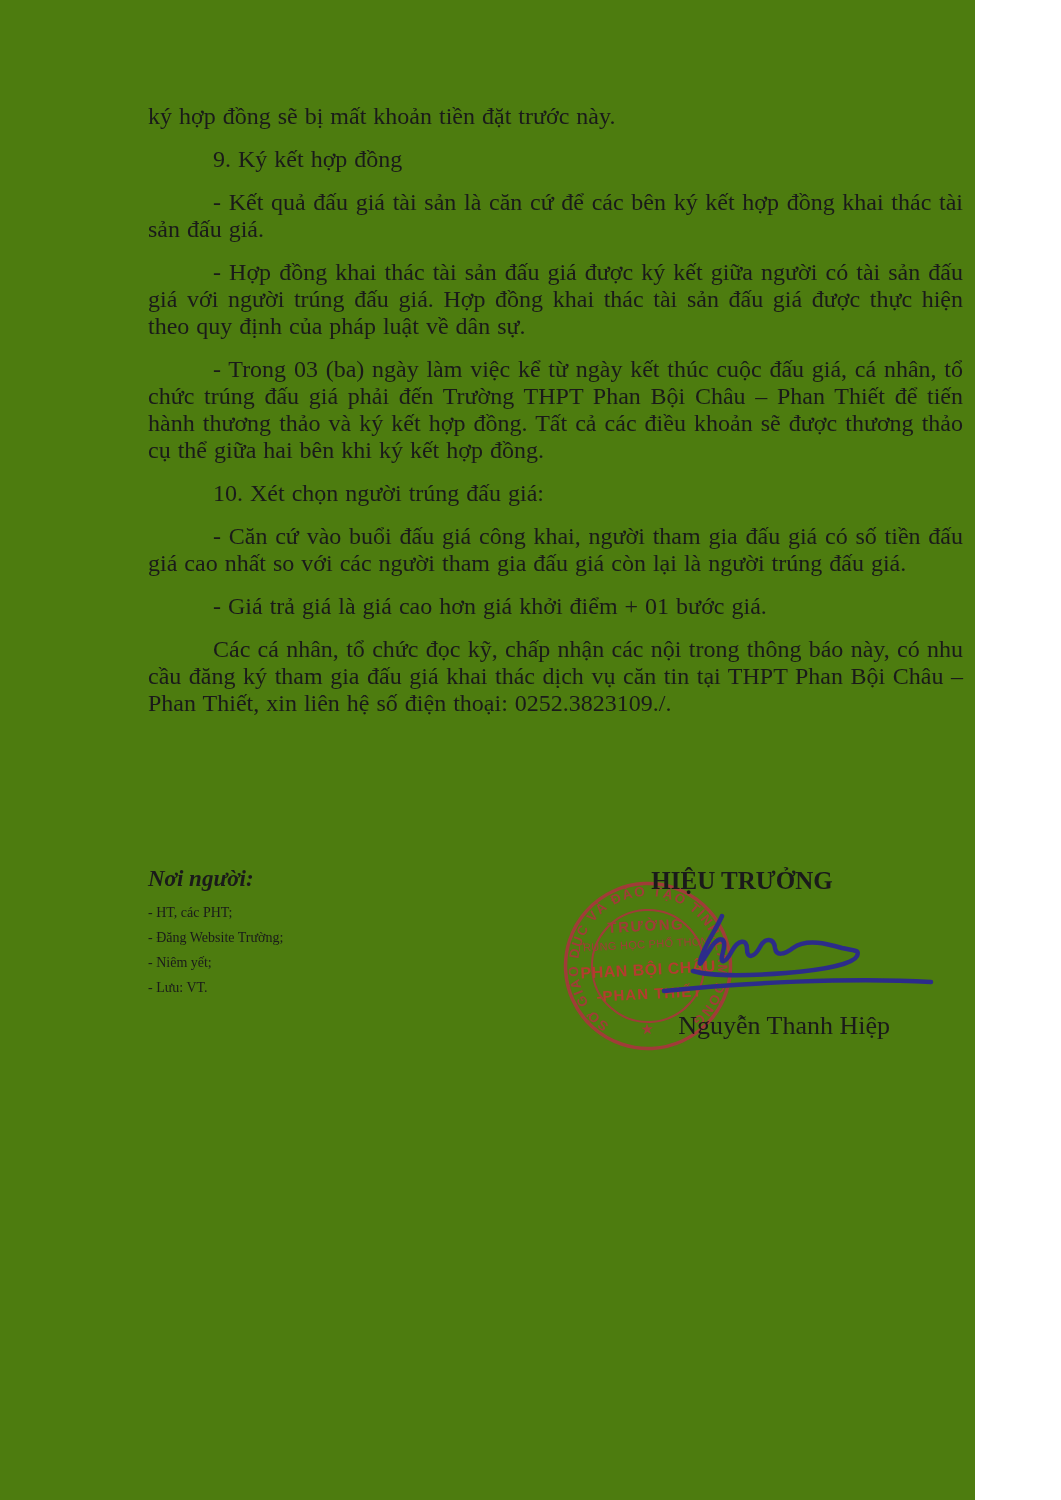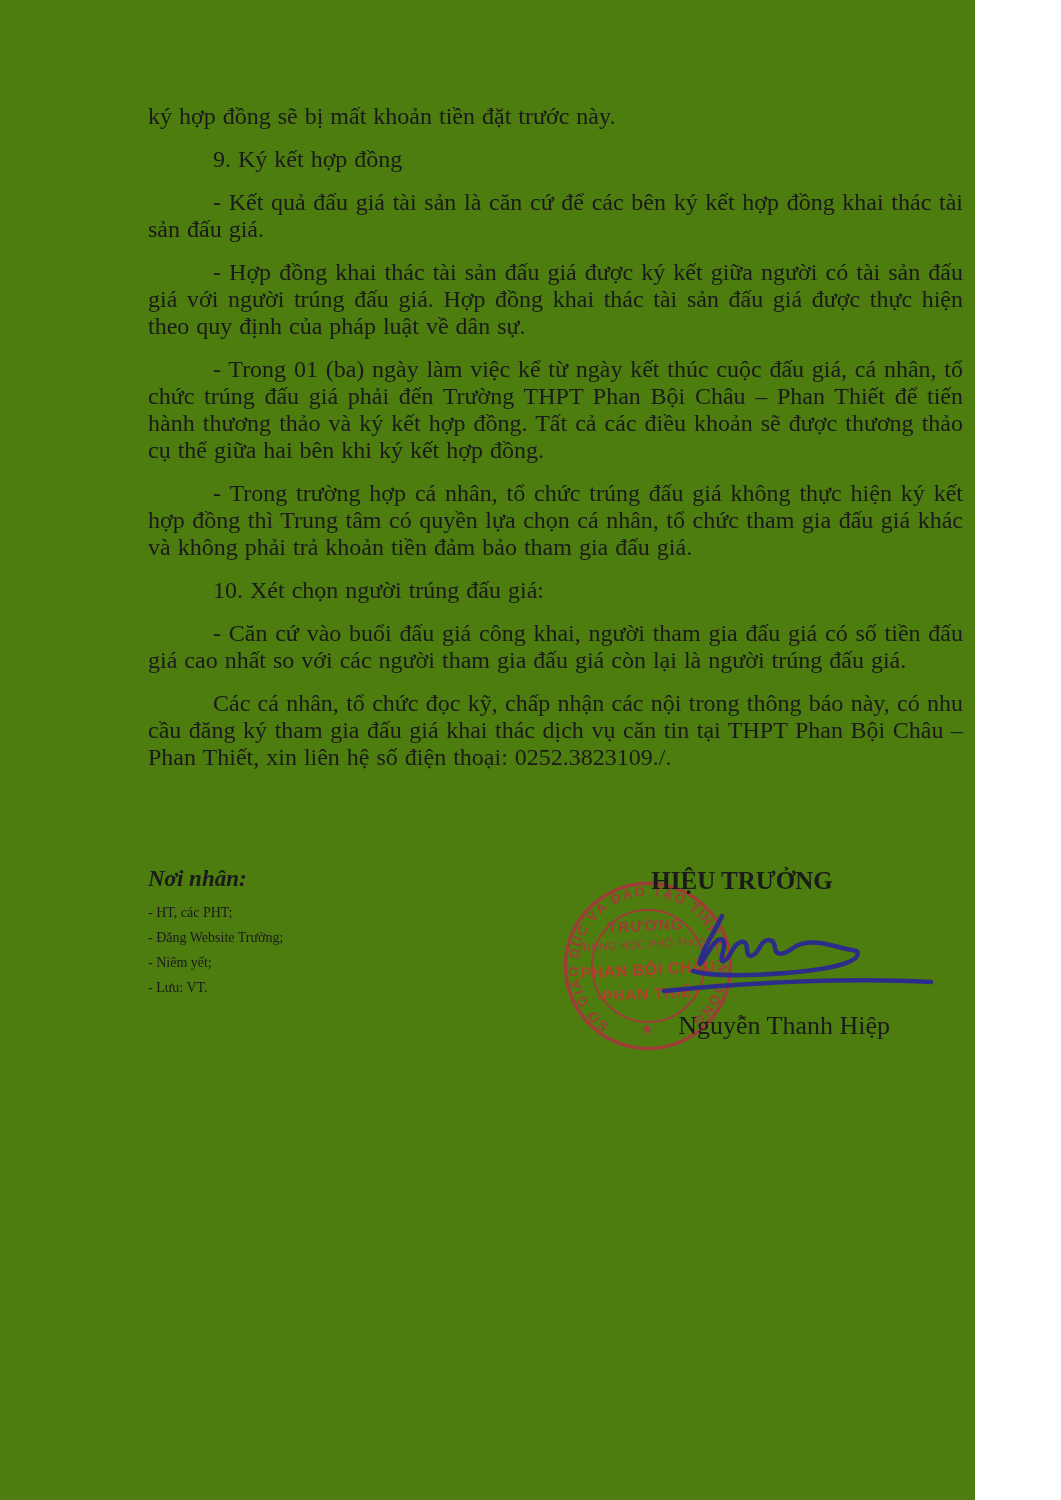--- a/index.html
+++ b/index.html
@@ -49,29 +49,29 @@
 </head>
 <body>
 
 <div class="page">
 
   <div class="content">
     <p class="para no-indent">ký hợp đồng sẽ bị mất khoản tiền đặt trước này.</p>
     <p class="para heading">9. Ký kết hợp đồng</p>
     <p class="para">- Kết quả đấu giá tài sản là căn cứ để các bên ký kết hợp đồng khai thác tài sản đấu giá.</p>
     <p class="para">- Hợp đồng khai thác tài sản đấu giá được ký kết giữa người có tài sản đấu giá với người trúng đấu giá. Hợp đồng khai thác tài sản đấu giá được thực hiện theo quy định của pháp luật về dân sự.</p>
-    <p class="para">- Trong 01 (ba) ngày làm việc kể từ ngày kết thúc cuộc đấu giá, cá nhân, tổ chức trúng đấu giá phải đến Trường THPT Phan Bội Châu – Phan Thiết để tiến hành thương thảo và ký kết hợp đồng. Tất cả các điều khoản sẽ được thương thảo cụ thể giữa hai bên khi ký kết hợp đồng.</p>
-    <p class="para">- Trong trường hợp cá nhân, tổ chức trúng đấu giá không thực hiện ký kết hợp đồng thì Trung tâm có quyền lựa chọn cá nhân, tổ chức tham gia đấu giá khác và không phải trả khoản tiền đảm bảo tham gia đấu giá.</p>
+    <p class="para">- Trong 03 (ba) ngày làm việc kể từ ngày kết thúc cuộc đấu giá, cá nhân, tổ chức trúng đấu giá phải đến Trường THPT Phan Bội Châu – Phan Thiết để tiến hành thương thảo và ký kết hợp đồng. Tất cả các điều khoản sẽ được thương thảo cụ thể giữa hai bên khi ký kết hợp đồng.</p>
     <p class="para heading">10. Xét chọn người trúng đấu giá:</p>
     <p class="para">- Căn cứ vào buổi đấu giá công khai, người tham gia đấu giá có số tiền đấu giá cao nhất so với các người tham gia đấu giá còn lại là người trúng đấu giá.</p>
+    <p class="para">- Giá trả giá là giá cao hơn giá khởi điểm + 01 bước giá.</p>
     <p class="para">Các cá nhân, tổ chức đọc kỹ, chấp nhận các nội trong thông báo này, có nhu cầu đăng ký tham gia đấu giá khai thác dịch vụ căn tin tại THPT Phan Bội Châu – Phan Thiết, xin liên hệ số điện thoại: 0252.3823109./.</p>
   </div>
 
   <div class="recipients">
-    <div class="recipients-title">Nơi nhân:</div>
+    <div class="recipients-title">Nơi người:</div>
     <div class="recipient-item">- HT, các PHT;</div>
     <div class="recipient-item">- Đăng Website Trường;</div>
     <div class="recipient-item">- Niêm yết;</div>
     <div class="recipient-item">- Lưu: VT.</div>
   </div>
 
   <div class="signer-title">HIỆU TRƯỞNG</div>
   <div class="signer-name">Nguyễn Thanh Hiệp</div>
 
   <svg class="stamp" viewBox="0 0 172 172" xmlns="http://www.w3.org/2000/svg">

